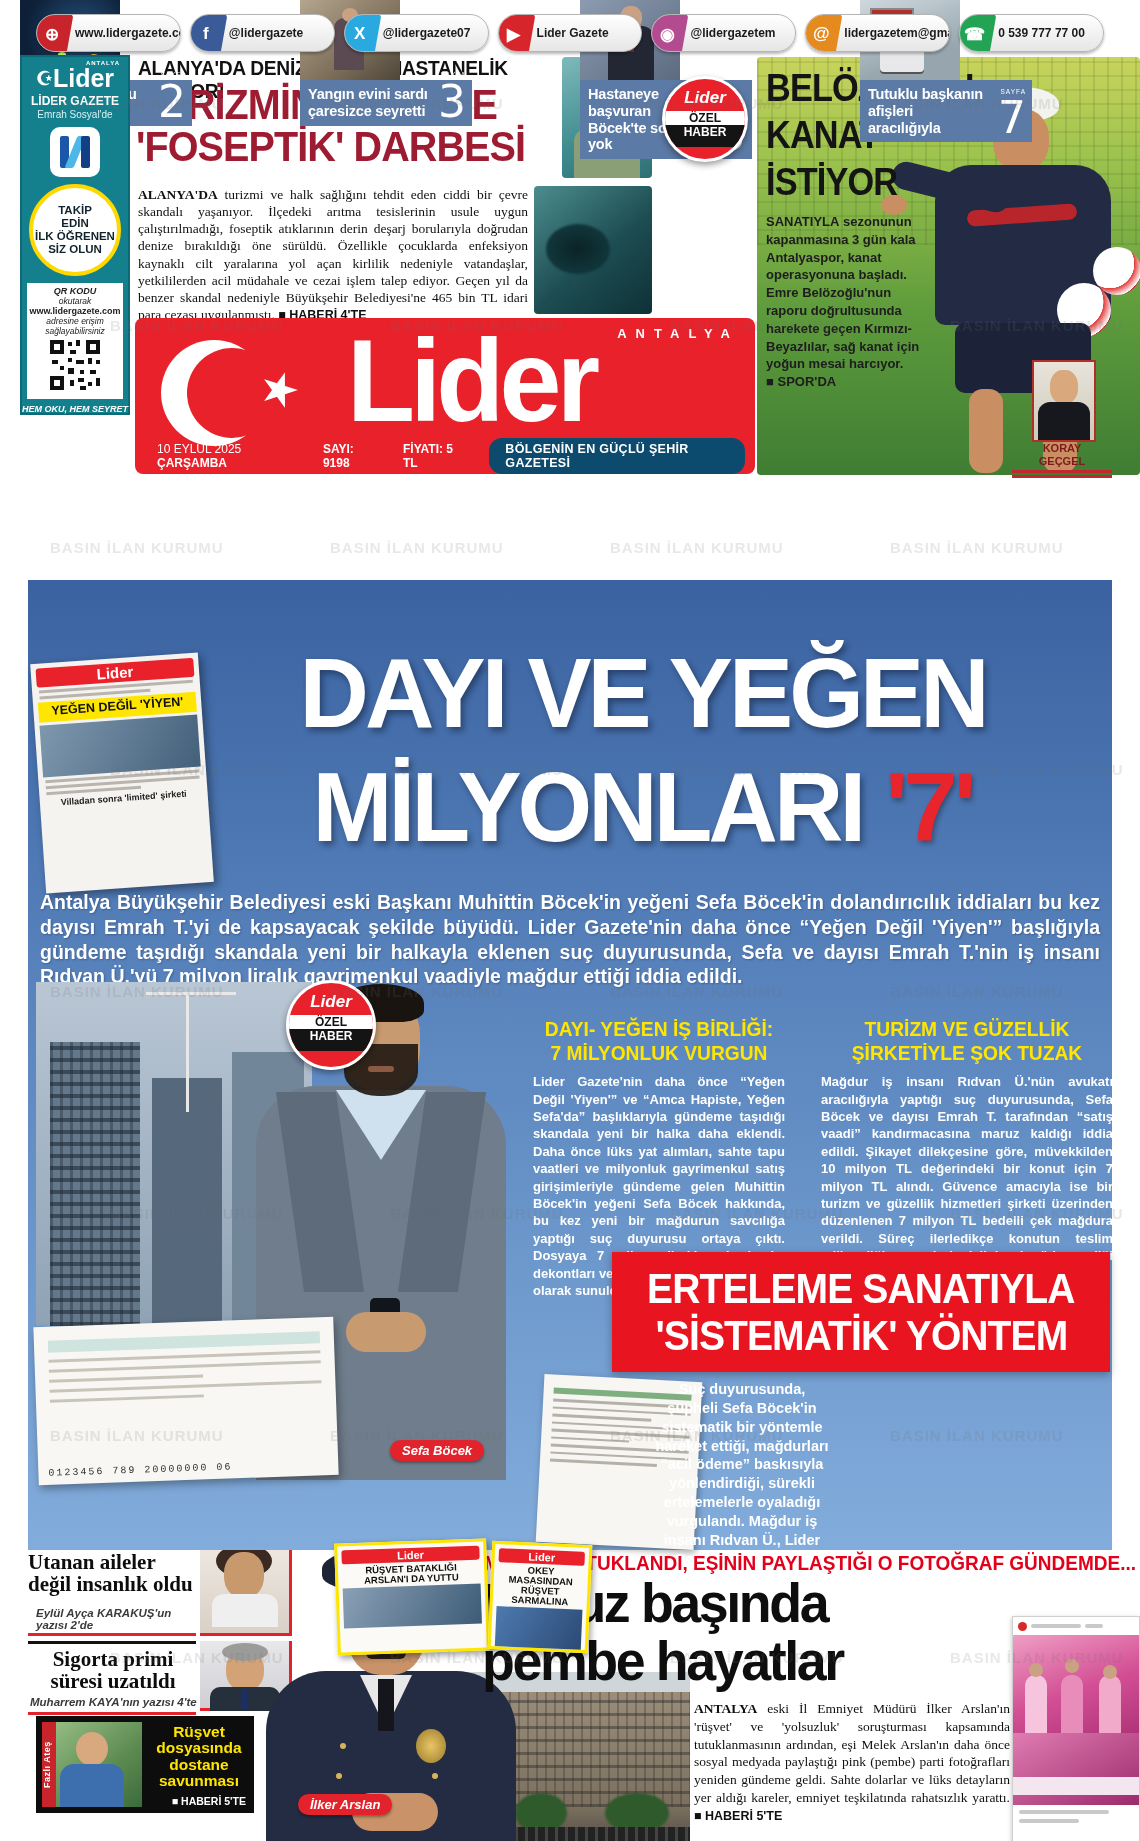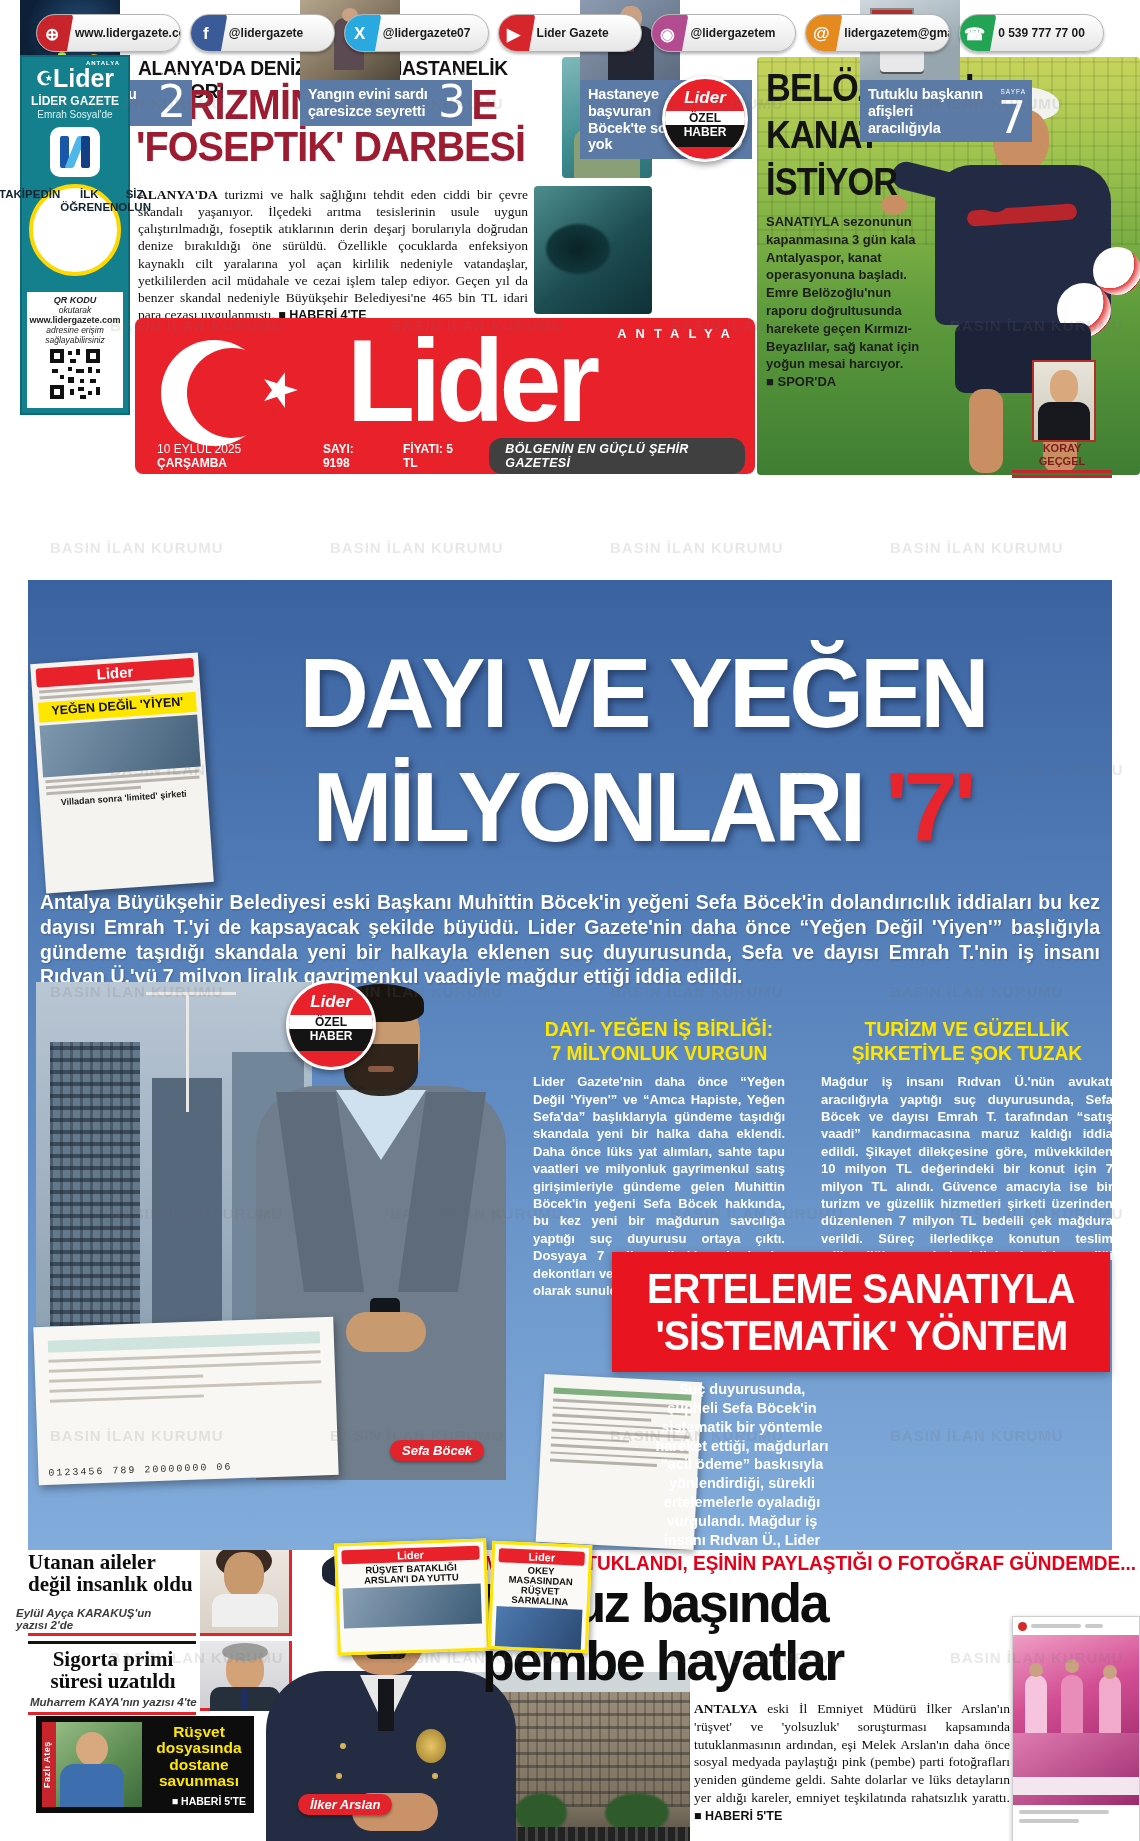--- a/index.html
+++ b/index.html
@@ -26,23 +26,23 @@
   .sb-ant{font-size:6px;letter-spacing:1px;font-weight:bold;text-align:right;padding:3px 8px 0 0;}
   .sb-logo{font-size:25px;font-weight:800;line-height:1;}
   .sb-logo .cres{font-size:19px;vertical-align:2px;}
   .sb-brand{font-size:12px;font-weight:800;margin-top:3px;}
   .sb-next{font-size:10px;color:#d8f1f3;margin-top:1px;}
   .sb-n{width:50px;height:50px;background:#fff;border-radius:10px;margin:7px auto 0;position:relative;}
   .sb-n i{position:absolute;background:#1b57a8;width:9px;top:9px;bottom:9px;border-radius:2px;}
   .sb-n i.l{left:10px;} .sb-n i.r{right:10px;background:#123f86;}
   .sb-n i.d{left:21px;width:9px;background:#4fb6e8;transform:skewX(-22deg);}
   .sb-circle{width:92px;height:92px;background:#fff;border:4px solid #ffd800;border-radius:50%;
-             margin:7px auto 0;display:flex;flex-direction:row;justify-content:center;
+             margin:7px auto 0;display:flex;flex-direction:column;justify-content:center;
              color:#10232e;font-weight:800;font-size:11.5px;line-height:1.12;box-sizing:border-box;}
-  .sb-qr{width:96px;margin:16px auto 0;background:#fff;color:#222;padding:3px 2px;box-sizing:border-box;}
+  .sb-qr{width:96px;margin:7px auto 0;background:#fff;color:#222;padding:3px 2px;box-sizing:border-box;}
   .sb-qr .t1{font-size:9px;font-weight:800;font-style:italic;}
   .sb-qr .t2{font-size:8.5px;font-style:italic;}
   .sb-qr .t3{font-size:9px;font-weight:800;}
   .sb-foot{font-size:9px;font-weight:800;font-style:italic;margin-top:5px;}
   
   .al-kicker{left:138px;top:57px;width:430px;font-size:20px;font-weight:800;color:#121212;
              transform:scaleX(.96);letter-spacing:-0.3px;}
   .al-head{left:136px;top:84px;width:468px;font-size:43px;line-height:.97;font-weight:800;
            color:#9e1c31;transform:scaleX(.92);letter-spacing:-1px;}
   .ph{border-radius:4px;overflow:hidden;}
@@ -61,22 +61,22 @@
   
   .mast{left:135px;top:318px;width:620px;height:156px;background:#e8212b;border-radius:8px;z-index:3;}
   .m-ant{position:absolute;right:16px;top:8px;color:#fff;font-weight:800;font-size:13px;letter-spacing:9px;}
   .m-c1{position:absolute;left:26px;top:22px;width:106px;height:106px;border-radius:50%;background:#fff;}
   .m-c2{position:absolute;left:52px;top:30px;width:90px;height:90px;border-radius:50%;background:#e8212b;}
   .m-star{position:absolute;left:124px;top:44px;color:#fff;font-size:46px;transform:rotate(18deg);}
   .m-title{position:absolute;left:212px;top:-4px;color:#fff;font-size:116px;font-weight:800;
            letter-spacing:-5px;transform:scaleX(.96);transform-origin:left top;}
   .m-bottom{position:absolute;left:22px;right:10px;bottom:7px;height:22px;color:#fff;
             font-size:12px;font-weight:bold;display:flex;align-items:center;gap:26px;}
-  .m-slogan{margin-left:auto;background:#404040;border-radius:13px;padding:4px 16px;
-            font-size:12.5px;font-weight:800;letter-spacing:.3px;font-style:italic;}
+  .m-slogan{margin-left:auto;background:#0c4a6e;border-radius:13px;padding:4px 16px;
+            font-size:12.5px;font-weight:800;letter-spacing:.3px;}
   
   .bz-photo{left:757px;top:57px;width:383px;height:418px;
             background:linear-gradient(180deg,#c9d45c 0,#9bc24d 25%,#5f9c3c 60%,#3f7d33 100%);}
   .bz-photo .net{position:absolute;inset:0;background:
       repeating-linear-gradient(90deg,rgba(40,60,20,.12) 0 2px,transparent 2px 14px),
       repeating-linear-gradient(0deg,rgba(40,60,20,.10) 0 2px,transparent 2px 14px);height:45%;}
   .bz-man{position:absolute;left:150px;top:30px;width:220px;height:388px;}
   .bz-cap{position:absolute;left:78px;top:0;width:74px;height:34px;background:#f2f2ef;border-radius:50% 50% 40% 40%;}
   .bz-face{position:absolute;left:86px;top:22px;width:56px;height:62px;background:#c98f63;border-radius:45%;}
   .bz-torso{position:absolute;left:28px;top:78px;width:176px;height:160px;background:#232a44;border-radius:36px 36px 10px 10px;}
@@ -626,21 +626,21 @@
         <i style="width:55%"></i>
         <i></i>
         <i></i>
         <i style="width:75%"></i>
     </div>
     <div class="ms-erte-body">Suç duyurusunda, şüpheli Sefa Böcek'in sistematik bir yöntemle hareket ettiği, mağdurları “acil ödeme” baskısıyla yönlendirdiği, sürekli ertelemelerle oyaladığı vurgulandı. Mağdur iş insanı Rıdvan Ü., Lider Gazete'ye uluşarak, “Sesimin duyulmasını istiyorum ki başkaları da para kaptırmasın” dedi.</div>
   </div>
 
   <div class="abs rule" style="left:28px;top:1544px;width:168px"></div>
   <div class="abs colm-title" style="left:28px;top:1551px;width:170px">Utanan aileler değil insanlık oldu</div>
-  <div class="abs colm-by" style="left:16px;top:1607px;width:168px">Eylül Ayça KARAKUŞ'un yazısı 2'de</div>
+  <div class="abs colm-by" style="left:36px;top:1607px;width:168px">Eylül Ayça KARAKUŞ'un yazısı 2'de</div>
   <div class="abs redline" style="left:28px;top:1633px;width:168px"></div>
   <div class="abs portrait pA" style="left:200px;top:1542px;width:92px;height:94px">
     <div class="hair"></div>
       <div class="hd"></div>
       <div class="top"></div>
   </div>
 
   <div class="abs rule" style="left:28px;top:1641px;width:168px"></div>
   <div class="abs colm-title" style="left:28px;top:1648px;width:170px;text-align:center">Sigorta primi süresi uzatıldı</div>
   <div class="abs colm-by" style="left:30px;top:1696px;width:168px">Muharrem KAYA'nın yazısı 4'te</div>

